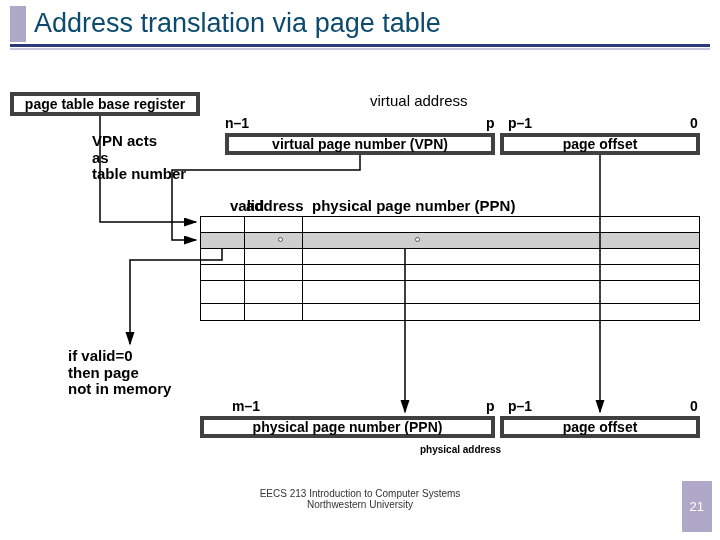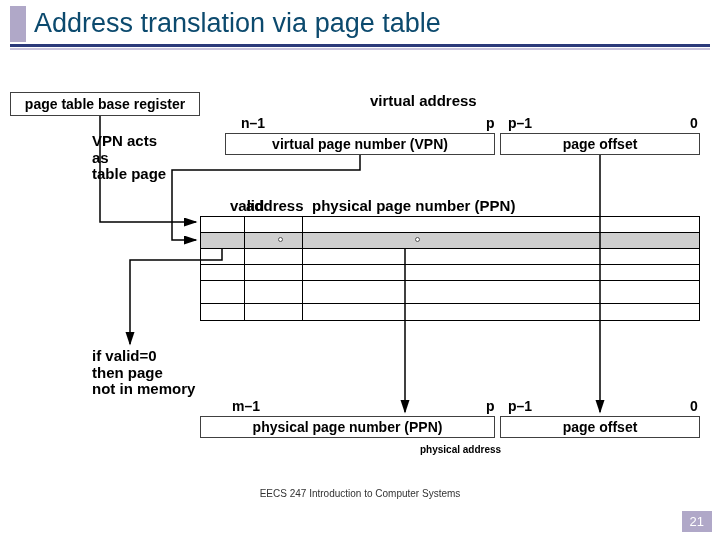--- a/index.html
+++ b/index.html
@@ -37,44 +37,44 @@
     background: #2b3a7a;
   }
   .rule-light {
     position: absolute;
     left: 10px; top: 48px;
     width: 700px; height: 2px;
     background: #c9c4dc;
   }
 
   .boxed {
-    border: 1px solid #404040;
+    border: 4px solid #404040;
     background: #fff;
     font-weight: bold;
     text-align: center;
     display: flex;
     align-items: center;
     justify-content: center;
   }
-  .lbl { font-weight: bold; font-size: 15px; }
+  .lbl { font-weight: normal; font-size: 15px; }
   .lbl-sm { font-weight: bold; font-size: 14px; }
 
   
   .ptbr {
     position: absolute;
     left: 10px; top: 92px;
     width: 190px; height: 24px;
     font-size: 14px;
   }
 
   
   .va-title { position:absolute; left: 370px; top: 92px; font-size: 15px; }
 
   
-  .va-n1  { position:absolute; left: 225px; top: 115px; margin-left: 16px; }
+  .va-n1  { position:absolute; left: 225px; top: 115px; }
   .va-p   { position:absolute; left: 486px; top: 115px; }
   .va-p1  { position:absolute; left: 508px; top: 115px; }
   .va-0   { position:absolute; left: 690px; top: 115px; }
 
   
   .va-vpn {
     position:absolute; left: 225px; top: 133px;
     width: 270px; height: 22px; font-size: 14px;
   }
   .va-off {
@@ -116,21 +116,21 @@
   
   .circ {
     width: 5px; height: 5px;
     border: 1px solid #555;
     border-radius: 50%;
     background: #fff;
     position:absolute;
   }
 
   
-  .ifvalid { position:absolute; left: 68px; top: 348px; font-size:15px; font-weight:bold; line-height:1.1;margin-left:24px; }
+  .ifvalid { position:absolute; left: 68px; top: 348px; font-size:15px; font-weight:bold; line-height:1.1; }
 
   
   .pa-m1 { position:absolute; left: 232px; top: 398px; text-align: right; }
   .pa-p  { position:absolute; left: 486px; top: 398px; }
   .pa-p1 { position:absolute; left: 508px; top: 398px; }
   .pa-0  { position:absolute; left: 690px; top: 398px; }
 
   
   .pa-ppn {
     position:absolute; left: 200px; top: 416px;
@@ -142,21 +142,21 @@
   }
   .pa-title { position:absolute; left: 420px; top: 444px; font-size:10px; font-weight:bold; }
 
   
   .footer { position:absolute; left: 0; width: 720px; top: 488px; text-align:center; font-size:10px; color:#333; line-height:1.1; }
   .pagenum {
     position:absolute; right: 8px; bottom: 8px;
     background: #b0a8c8;
     color: #fff;
     font-size: 13px;
-    padding: 3px 8px;
+    padding: 18px 8px;
   }
 
   svg.arrows { position:absolute; left:0; top:0; width:720px; height:540px; pointer-events:none; }
 </style>
 </head>
 <body>
 
 <div class="title-bar">
   <div class="stripe"></div>
   <div class="title-text">Address translation via page table</div>
@@ -169,21 +169,21 @@
 <div class="lbl va-title">virtual address</div>
 <div class="lbl-sm va-n1">n–1</div>
 <div class="lbl-sm va-p">p</div>
 <div class="lbl-sm va-p1">p–1</div>
 <div class="lbl-sm va-0">0</div>
 <div class="boxed va-vpn">virtual page number (VPN)</div>
 <div class="boxed va-off">page offset</div>
 
 <div class="vpn-acts" style="white-space:pre">VPN acts
 as
-table page</div>
+table number</div>
 
 <div class="hdr-valid">valid</div>
 <div class="hdr-access">address</div>
 <div class="hdr-ppn">physical page number (PPN)</div>
 
 <div class="pt">
   <div class="pt-grid">
     <div class="pt-row">
         <div class="col-valid"></div>
         <div class="col-access"></div>
@@ -243,15 +243,16 @@
   <path d="M 360 155 L 360 170 L 172 170 L 172 240 L 196 240" stroke="#000" stroke-width="1.5" fill="none" marker-end="url(#ah)"></path>
 
   <path d="M 222 248 L 222 260 L 130 260 L 130 344" stroke="#000" stroke-width="1.5" fill="none" marker-end="url(#ah)"></path>
 
   <path d="M 405 248 L 405 412" stroke="#000" stroke-width="1.5" fill="none" marker-end="url(#ah)"></path>
 
   <path d="M 600 155 L 600 412" stroke="#000" stroke-width="1.5" fill="none" marker-end="url(#ah)"></path>
 </svg>
 
 <div class="footer">
-  <div>EECS 247 Introduction to Computer Systems</div>
+  <div>EECS 213 Introduction to Computer Systems</div>
+  <div>Northwestern University</div>
 </div>
 <div class="pagenum">21</div>
 
 </body></html>

